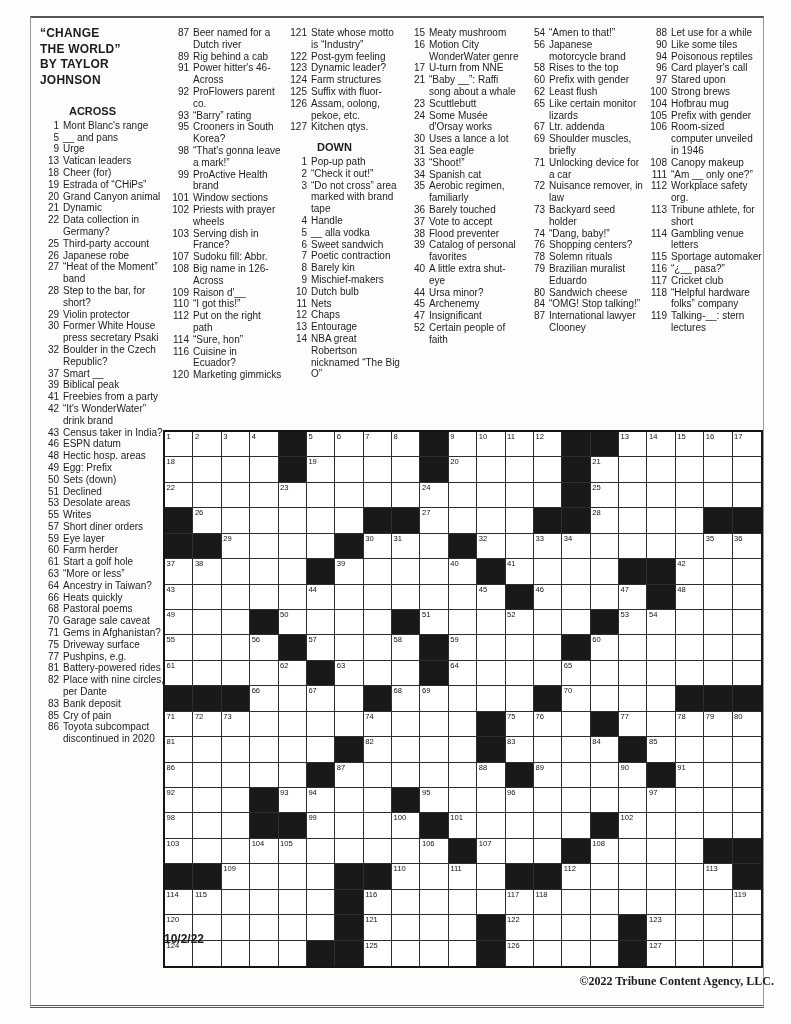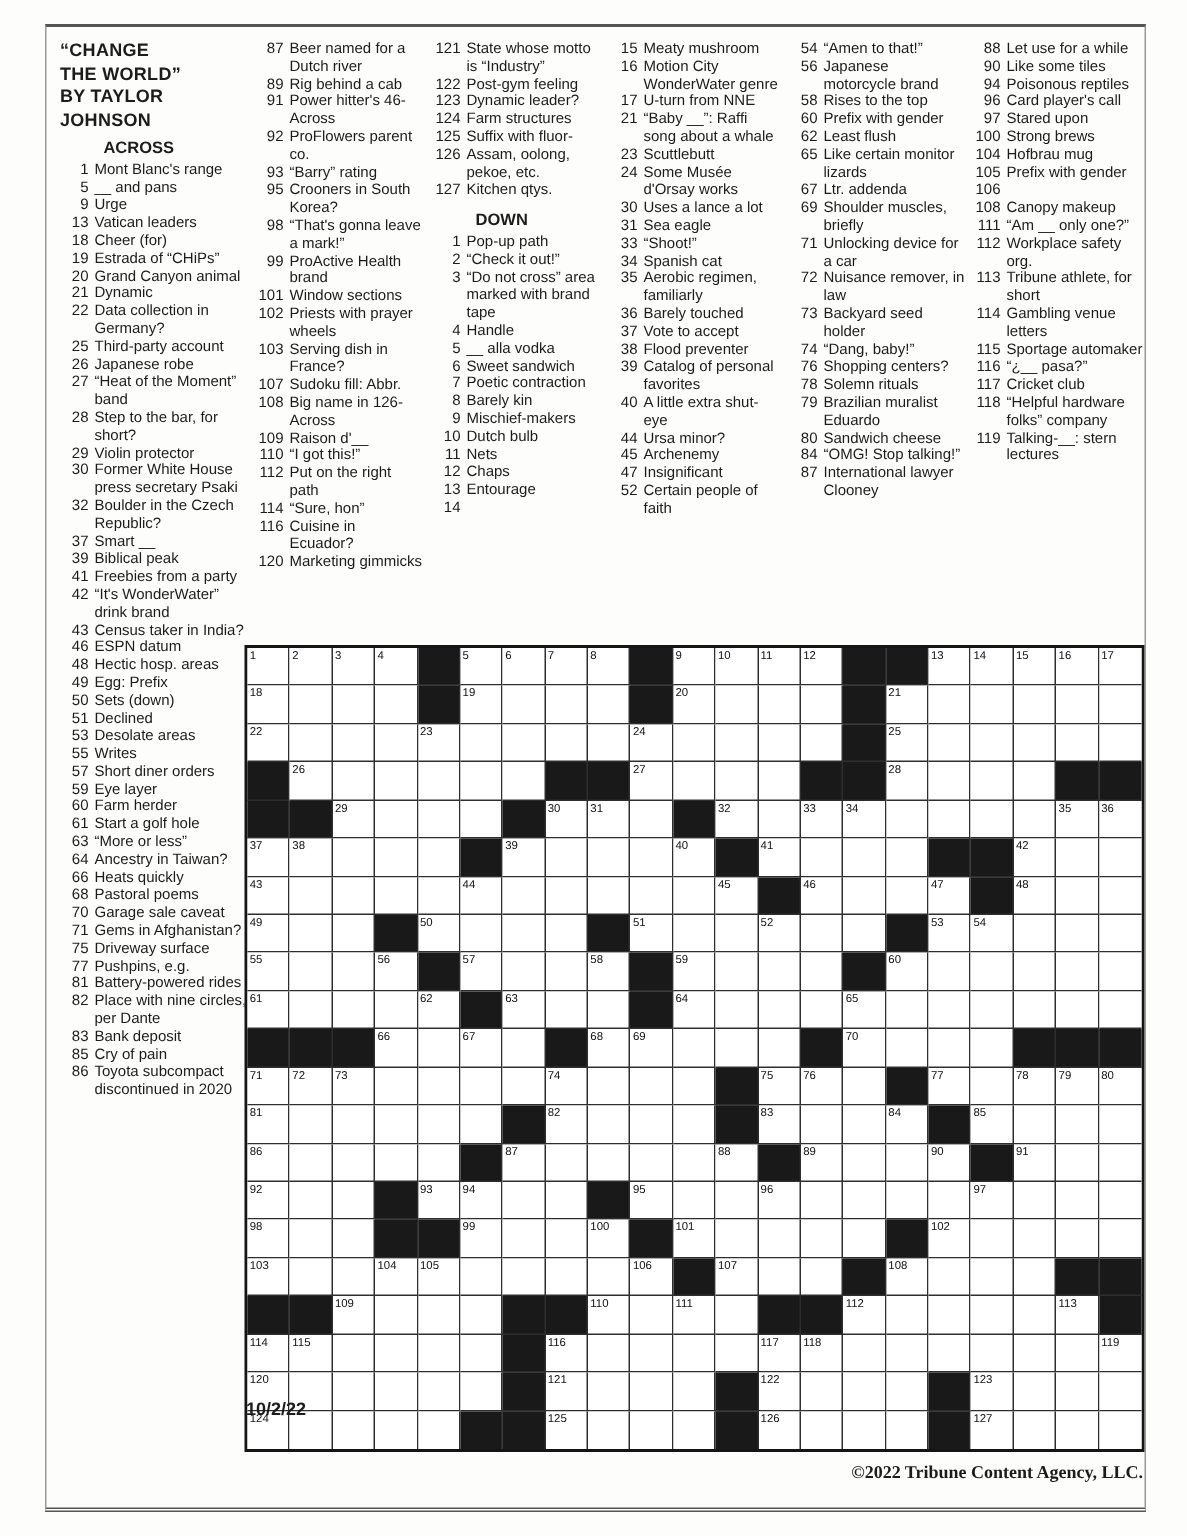--- a/index.html
+++ b/index.html
@@ -5,35 +5,35 @@
   html,body{margin:0;padding:0;background:#f6f6f4;}
   body{width:791px;height:1024px;position:relative;overflow:hidden;
        font-family:"Liberation Sans",sans-serif;color:#1c1c1c;background:#fdfdfc;}
   .frame{position:absolute;left:30px;top:16px;width:732px;height:987px;
          border-top:2px solid #555;border-bottom:3px double #555;
          border-left:1px solid #999;border-right:1px solid #999;}
   .title{position:absolute;left:40px;top:26px;width:132px;font-weight:bold;
          font-size:12px;line-height:15.5px;letter-spacing:.2px;}
   .cluecol{position:absolute;font-size:10px;line-height:11.8px;}
   .chead{font-weight:bold;text-align:center;font-size:11px;margin:9px 18px 2px 0;}
-  .chead.first{margin-top:4px;}
+  .chead.first{margin-top:16px;}
   .clue{display:flex;align-items:flex-start;}
   .cn{flex:0 0 21px;text-align:right;padding-right:4px;white-space:nowrap;}
   .ct{flex:1;}
   .grid{position:absolute;left:163px;top:430px;width:600px;height:538px;
         display:grid;grid-template-columns:repeat(21,1fr);grid-template-rows:repeat(21,1fr);
         border:2px solid #151515;box-sizing:border-box;background:#fff;}
   .cell{position:relative;box-sizing:border-box;
         border-right:1px solid #2e2e2e;border-bottom:1px solid #2e2e2e;background:#fff;}
   .cell:nth-child(21n){border-right:none;}
   .cell:nth-child(n+421){border-bottom:none;}
   .cell.black{background:#191919;}
   .num{position:absolute;top:0;left:1.5px;font-size:7.6px;line-height:9px;color:#111;}
   .fdate{position:absolute;left:164px;top:932px;font-weight:bold;font-size:12px;}
-  .fcopy{position:absolute;right:29px;top:974px;font-weight:bold;font-size:12px;
+  .fcopy{position:absolute;right:17px;top:974px;font-weight:bold;font-size:12px;
          font-family:"Liberation Serif",serif;text-align:right;}
 </style>
 </head>
 <body>
 
 <div>
   <div class="frame"></div>
 
   <div class="title">
     <div>“CHANGE</div>
@@ -380,20 +380,21 @@
       <div class="clue">
         <span class="cn">12</span>
         <span class="ct">Chaps</span>
       </div>
       <div class="clue">
         <span class="cn">13</span>
         <span class="ct">Entourage</span>
       </div>
       <div class="clue">
         <span class="cn">14</span>
+        <span class="ct">NBA great Robertson nicknamed “The Big O”</span>
       </div>
     </div>
   <div id="col4" class="cluecol" style="left:404px;top:27px;width:117px;">
       <div class="clue">
         <span class="cn">15</span>
         <span class="ct">Meaty mushroom</span>
       </div>
       <div class="clue">
         <span class="cn">16</span>
         <span class="ct">Motion City WonderWater genre</span>
@@ -573,20 +574,21 @@
       <div class="clue">
         <span class="cn">104</span>
         <span class="ct">Hofbrau mug</span>
       </div>
       <div class="clue">
         <span class="cn">105</span>
         <span class="ct">Prefix with gender</span>
       </div>
       <div class="clue">
         <span class="cn">106</span>
+        <span class="ct">Room-sized computer unveiled in 1946</span>
       </div>
       <div class="clue">
         <span class="cn">108</span>
         <span class="ct">Canopy makeup</span>
       </div>
       <div class="clue">
         <span class="cn">111</span>
         <span class="ct">“Am __ only one?”</span>
       </div>
       <div class="clue">

